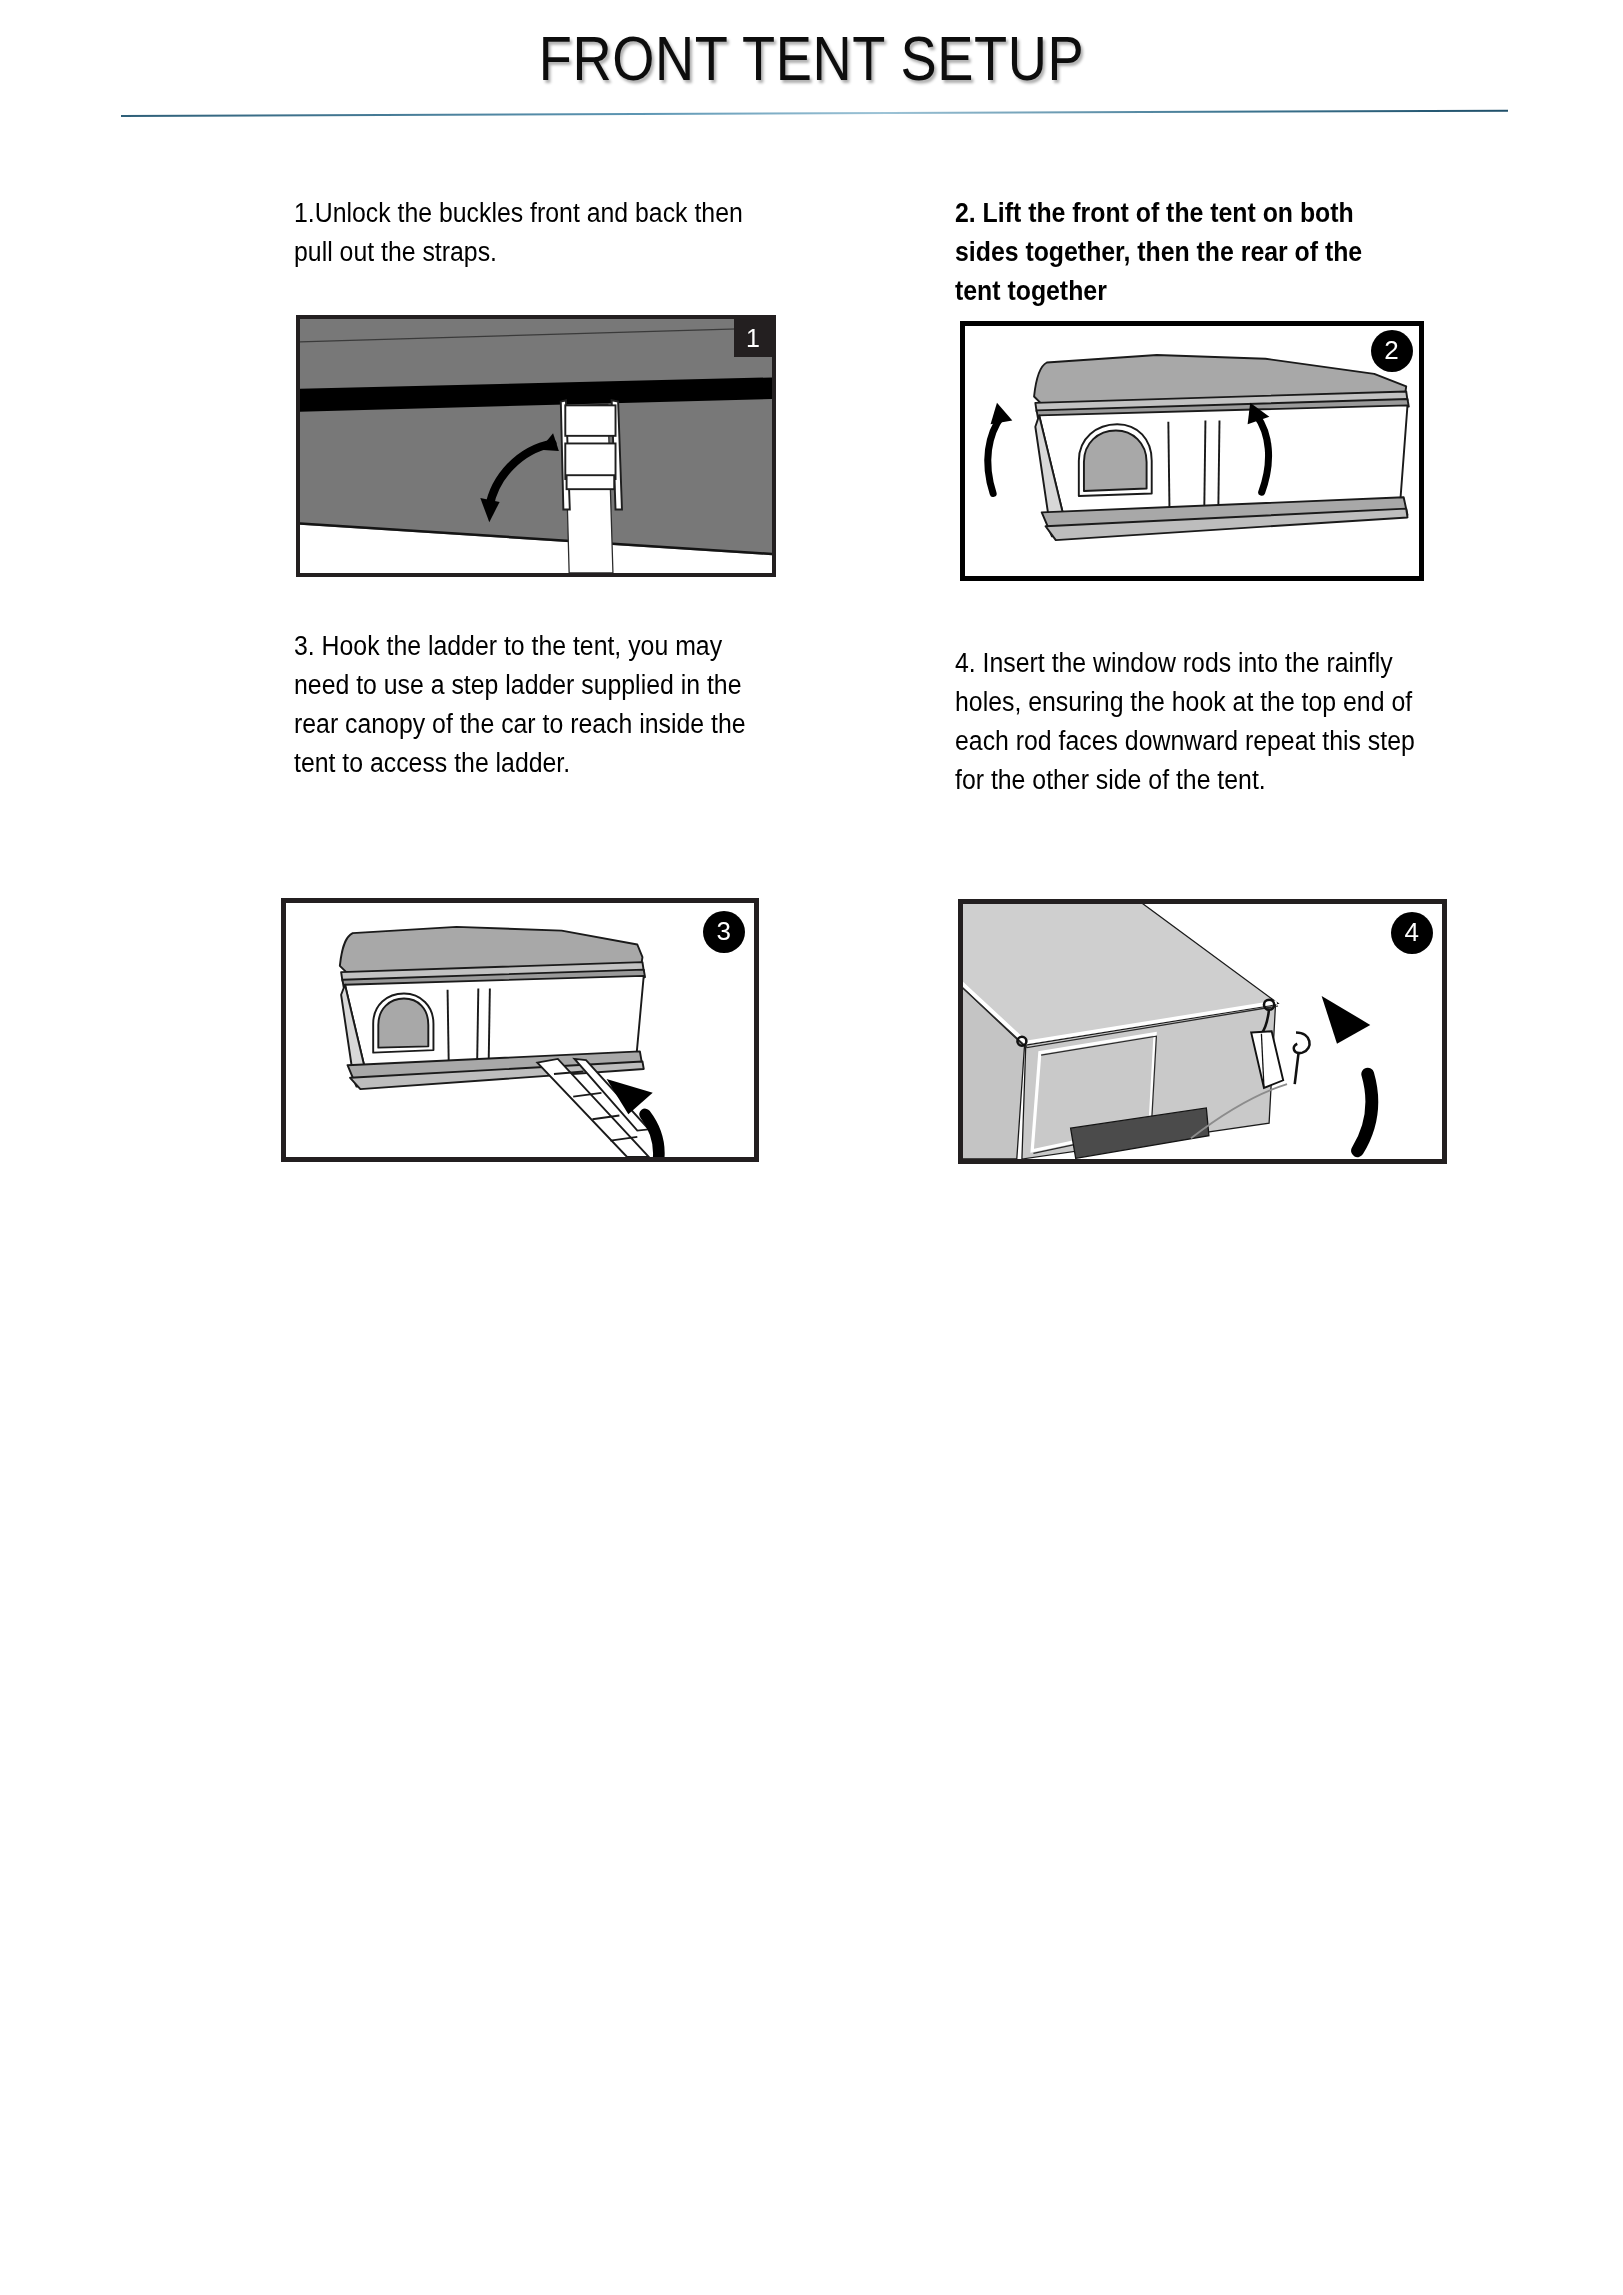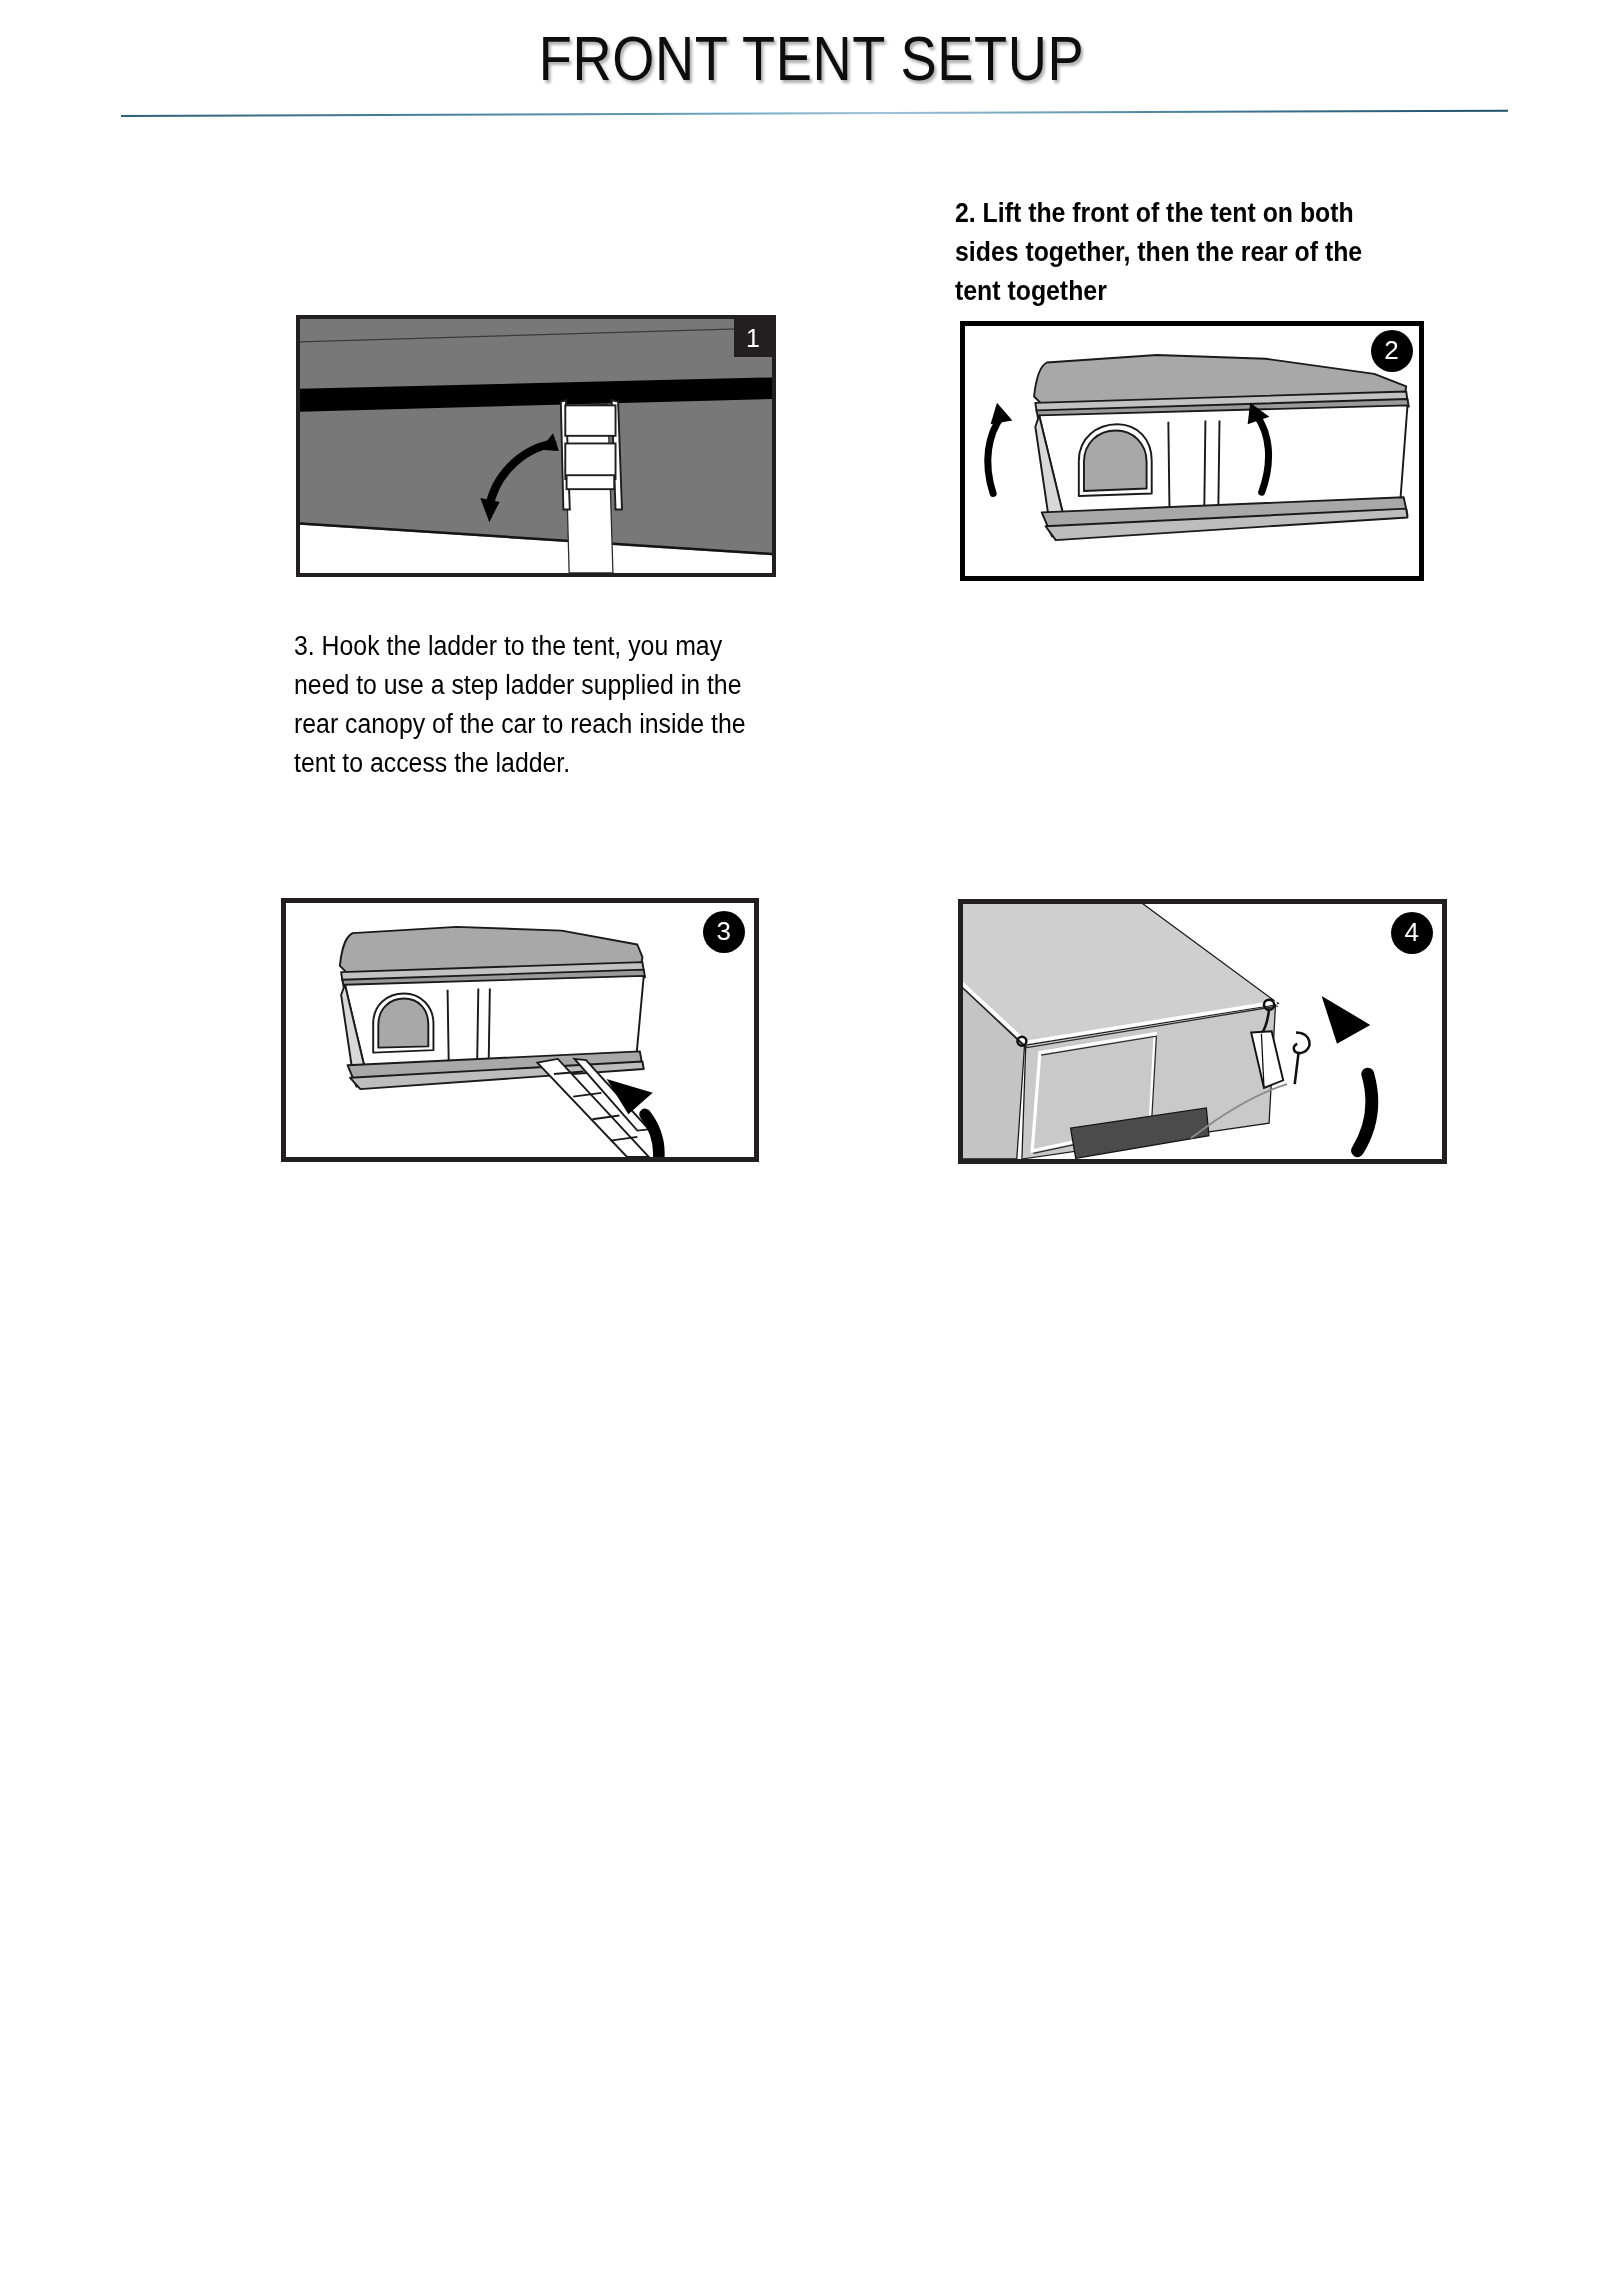--- a/index.html
+++ b/index.html
@@ -125,20 +125,23 @@
 </style>
 </head>
 <body>
 
 <div class="page-title">FRONT TENT SETUP</div>
 
 <div class="title-rule"></div>
 
 <div class="steps">
 
+  <div class="step" id="step-1">
+    <div class="step-text">1.Unlock the buckles front and back then pull out the straps.</div>
+  </div>
 
   <div class="figure" id="figure-1">
     <svg class="fig-svg" viewBox="0 0 733 400" preserveAspectRatio="none">
       <rect x="0" y="0" width="733" height="400" fill="#ffffff"></rect>
 
       <polygon points="0,0 733,0 733,120 0,134" fill="#787878"></polygon>
       <polyline points="0,36 733,14" fill="none" stroke="#3a3a3a" stroke-width="2"></polyline>
 
       <polygon points="0,110 733,92 733,128 0,148" fill="#000000"></polygon>
 
@@ -232,20 +235,23 @@
         <line x1="478" y1="344" x2="520" y2="338"></line>
         <line x1="506" y1="378" x2="548" y2="372"></line>
       </g>
 
       <path d="M572,444 C588,404 584,368 560,336" fill="none" stroke="#000000" stroke-width="18" stroke-linecap="round"></path>
       <polygon points="500,280 572,302 534,336" fill="#000000"></polygon>
     </svg>
     <div class="badge badge-circle" id="badge-3">3</div>
   </div>
 
+  <div class="step" id="step-4">
+    <div class="step-text">4. Insert the window rods into the rainfly holes, ensuring the hook at the top end of each rod faces downward repeat this step for the other side of the tent.</div>
+  </div>
 
   <div class="figure" id="figure-4">
     <svg class="fig-svg" viewBox="0 0 748 405" preserveAspectRatio="none">
       <rect x="0" y="0" width="748" height="405" fill="#ffffff"></rect>
 
       <path d="M-10,-10 L268,-10 L492,158 L100,222 L-10,120 Z" fill="#cfcfcf" stroke="#1a1a1a" stroke-width="2"></path>
 
       <path d="M-10,124 L96,226 L84,405 L-10,405 Z" fill="#c4c4c4" stroke="#1a1a1a" stroke-width="2"></path>
 
       <path d="M98,224 L488,160 L478,348 L92,405 Z" fill="#c9c9c9" stroke="#1a1a1a" stroke-width="2"></path>

